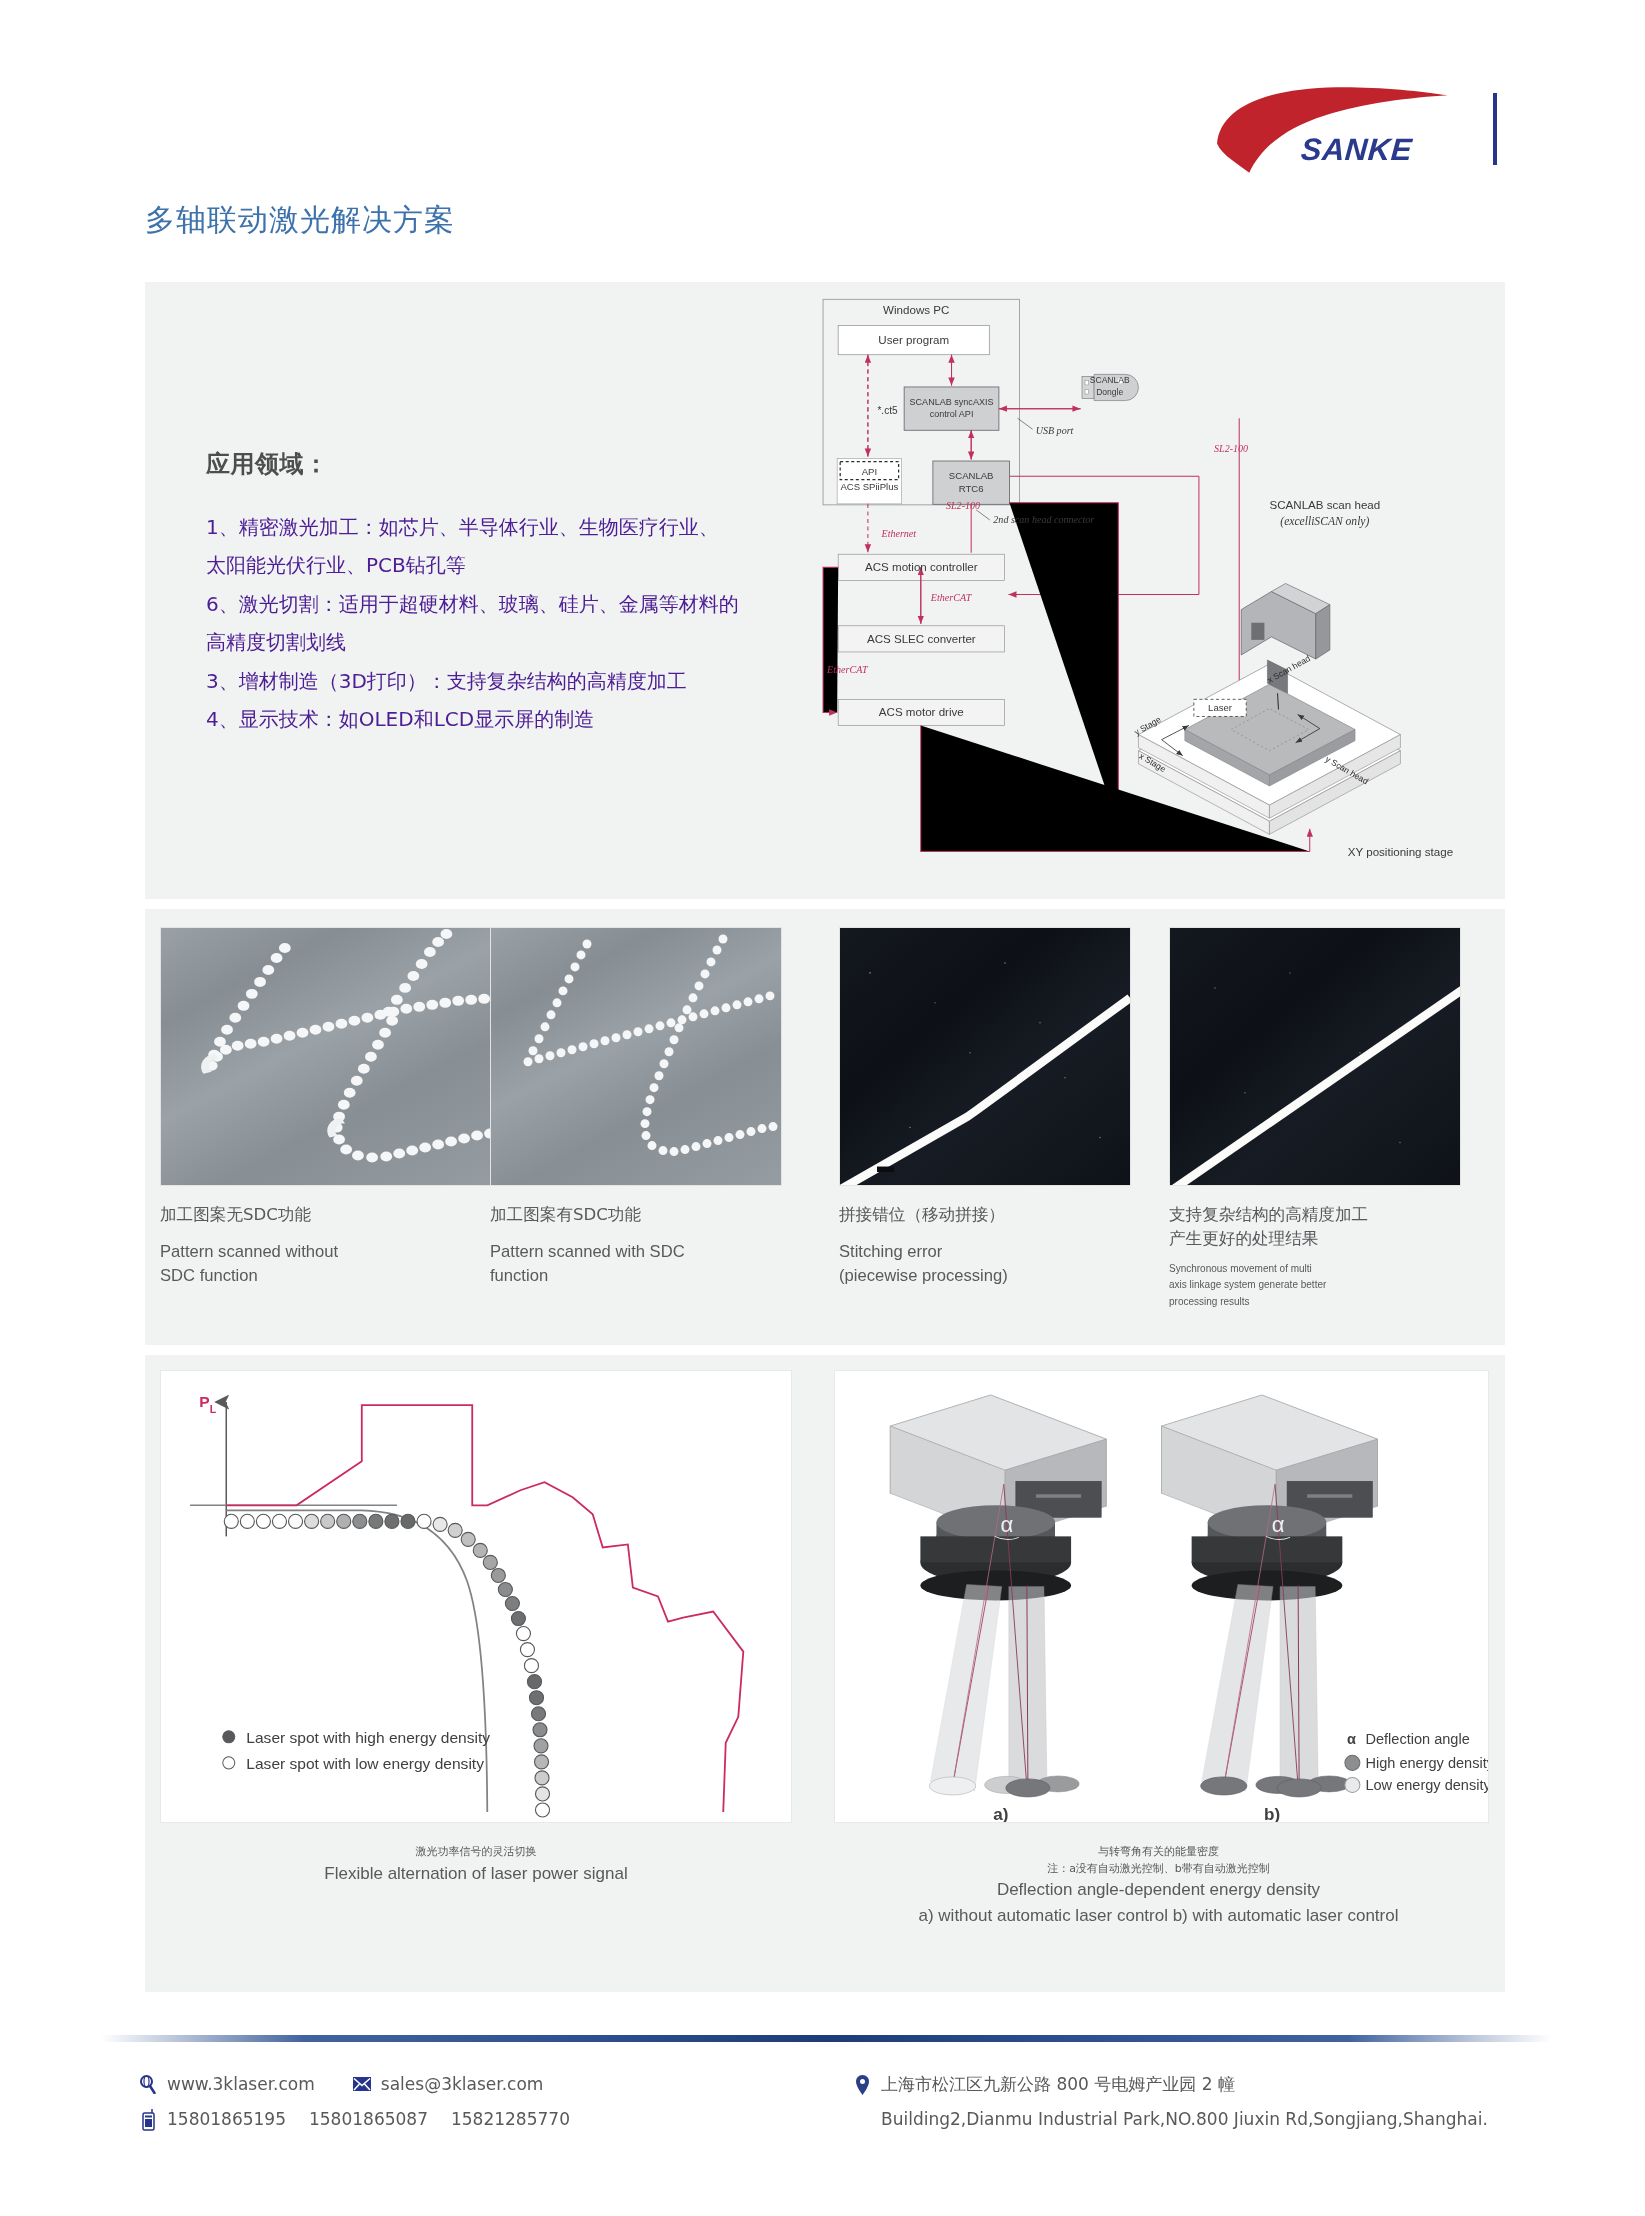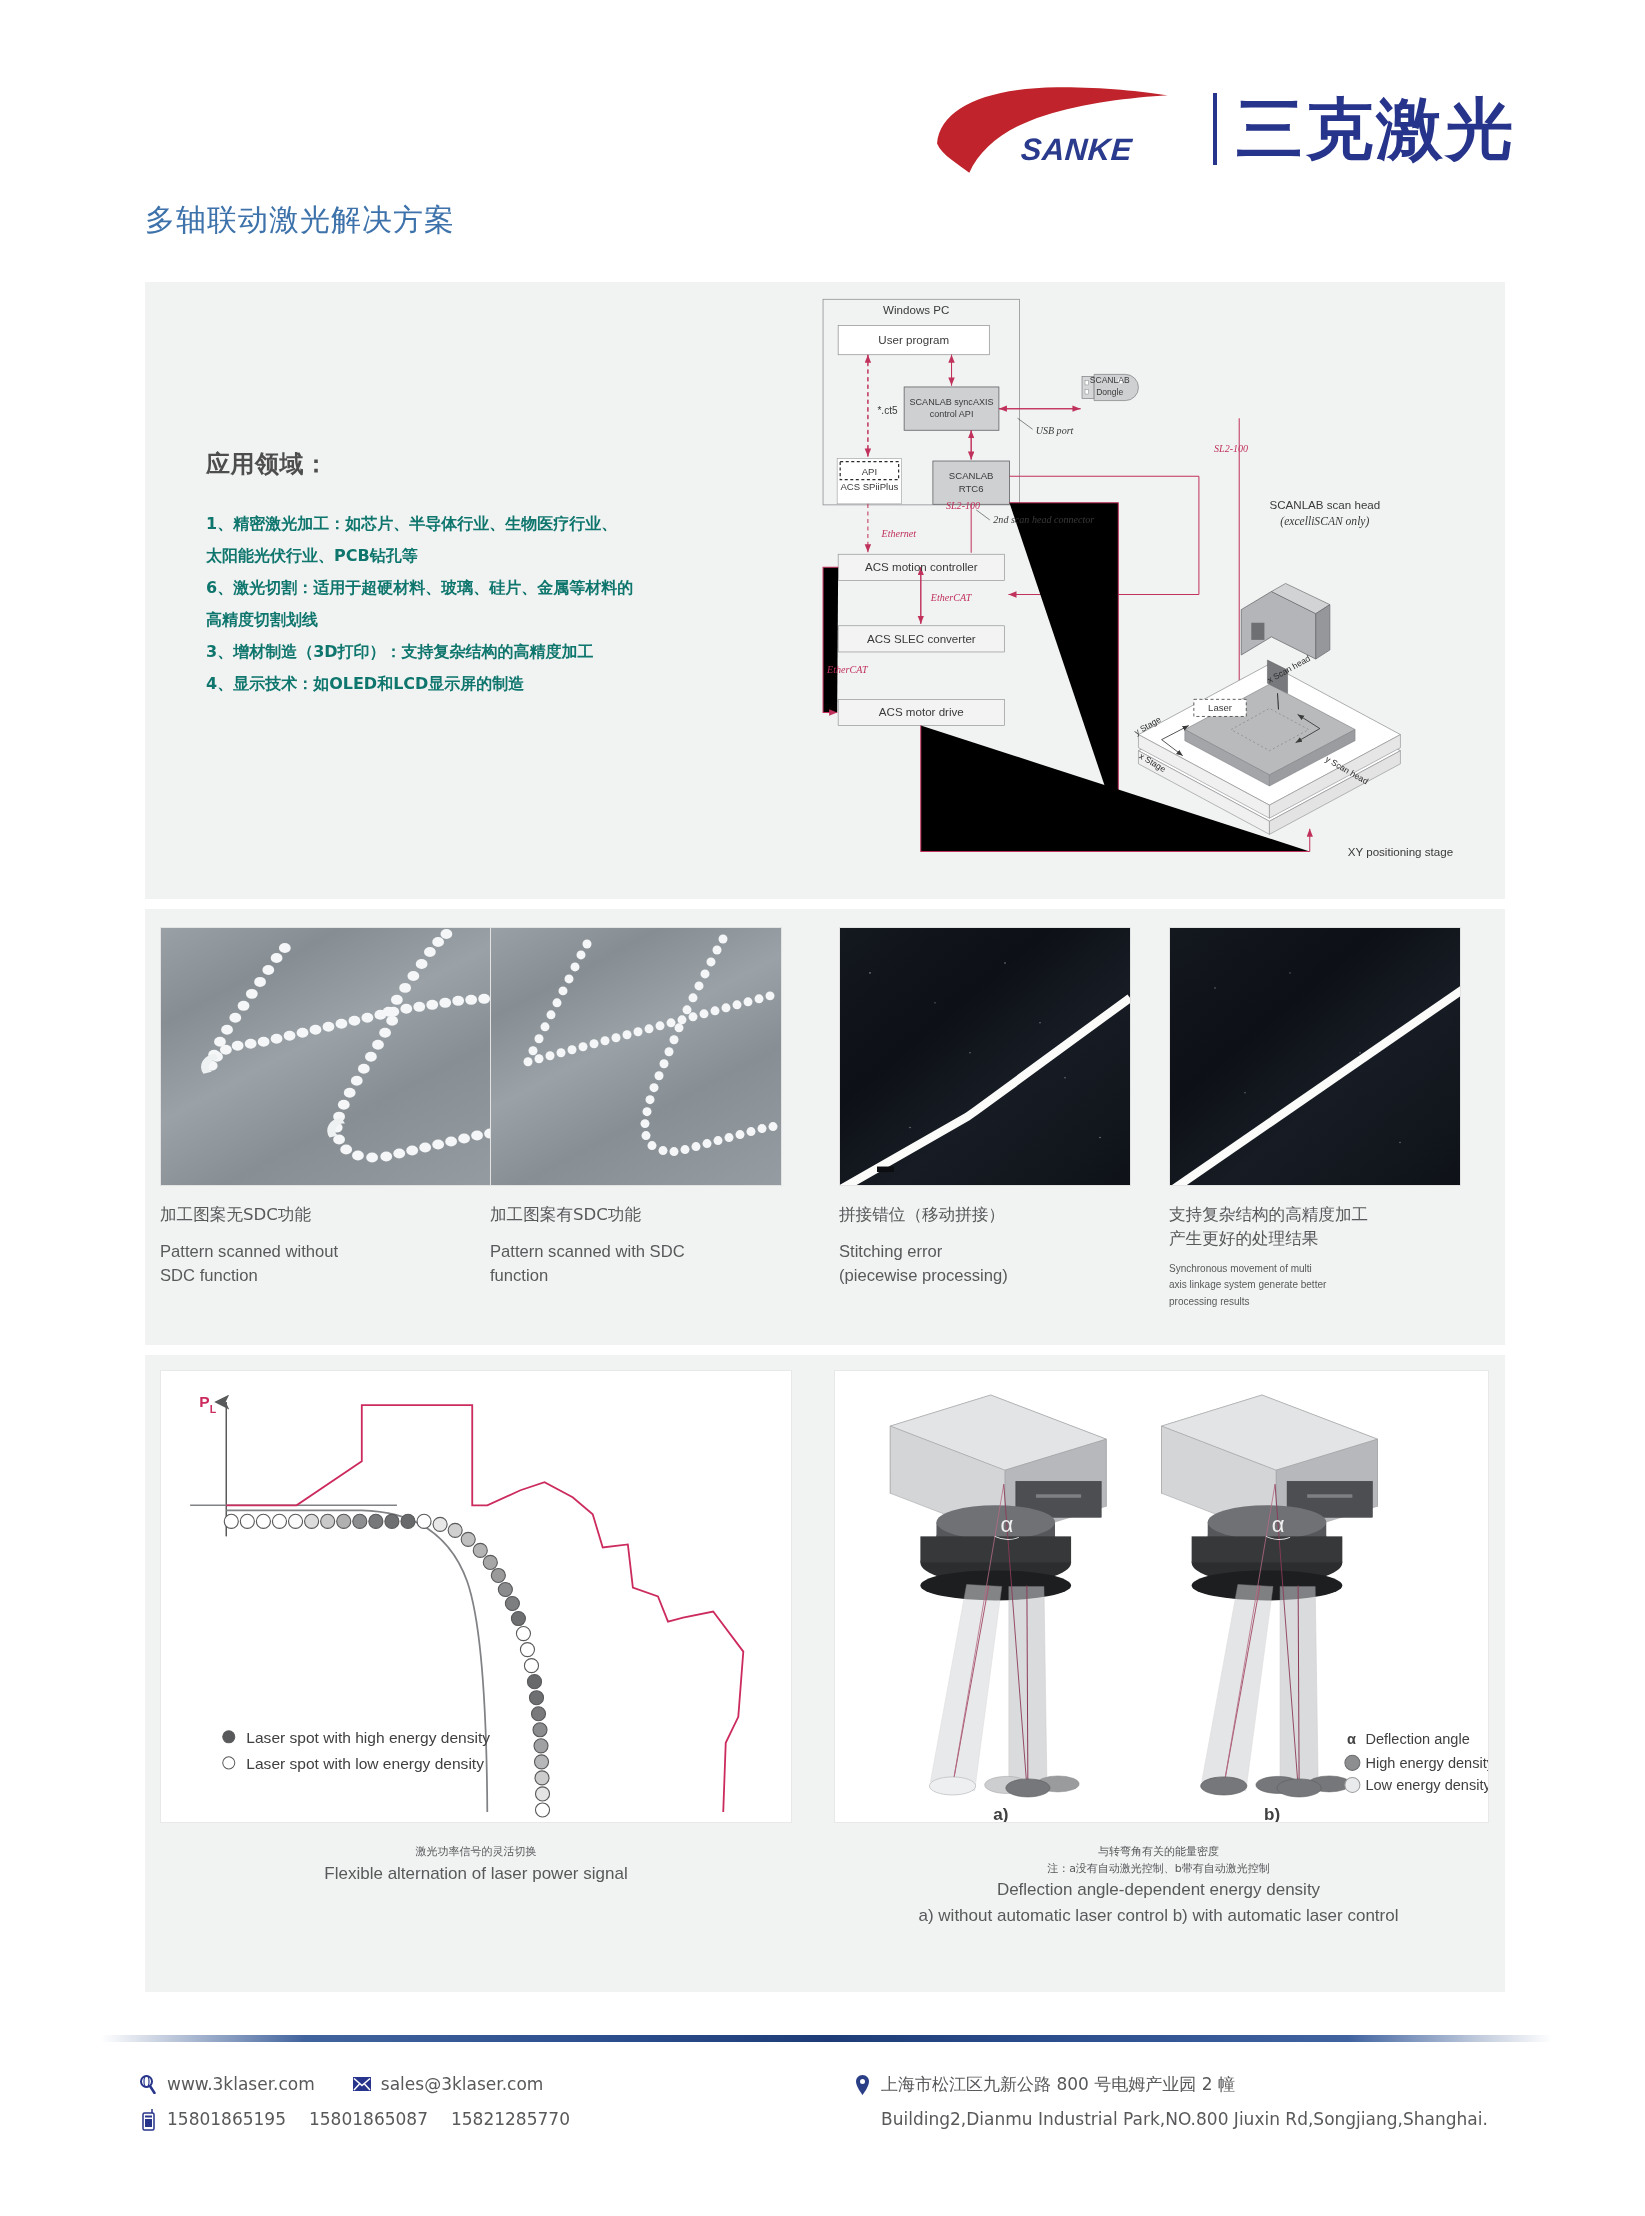--- a/index.html
+++ b/index.html
@@ -50,22 +50,22 @@
 
   
   .app-block { position: absolute; left: 206px; top: 448px; width: 595px; }
   .app-heading {
     font-family: "DejaVu Sans", sans-serif;
     font-size: 24px; font-weight: 700; color: #4d4d4d;
     margin-bottom: 31px; letter-spacing: 0.5px;
   }
   .app-item {
     font-family: "DejaVu Sans", sans-serif;
-    font-size: 16px; color: #0f766e;
-    line-height: 1.62; margin-bottom: 6px; font-weight: bold;
+    font-size: 20px; color: #4c1d95;
+    line-height: 1.62; margin-bottom: 6px;
   }
 
   
   .diagram { position: absolute; left: 816px; top: 292px; width: 660px; height: 595px; }
   .dgm-svg { position:absolute; left:0; top:0; }
 
   
   .photo-row { position: absolute; left: 160px; top: 927px; width: 1330px; height: 403px; }
   .photo-cell { position: absolute; top: 0; }
   .photo {
@@ -140,21 +140,20 @@
   <div class="logo-wrap">
     <div class="logo-mark">
       <svg class="swoosh" width="282" height="96" viewBox="0 0 560 190">
         <path d="M12 118 C18 46 110 8 250 6 C330 5 420 14 470 22
                  C400 26 300 38 226 62 C150 86 100 124 76 176
                  C56 160 22 142 12 118 Z" fill="#c0232b"></path>
       </svg>
       <div class="sanke-text">SANKE</div>
     </div>
     <div class="logo-bar"></div>
-    <div class="logo-cn">三克激光</div>
   </div>
 
   <div class="page-title">多轴联动激光解决方案</div>
 
   <div class="panel" id="panel-top"></div>
 
   <div class="app-block">
     <div class="app-heading">应用领域：</div>
     <div class="app-item">1、精密激光加工：如芯片、半导体行业、生物医疗行业、</div>
     <div class="app-item">太阳能光伏行业、PCB钻孔等</div>

